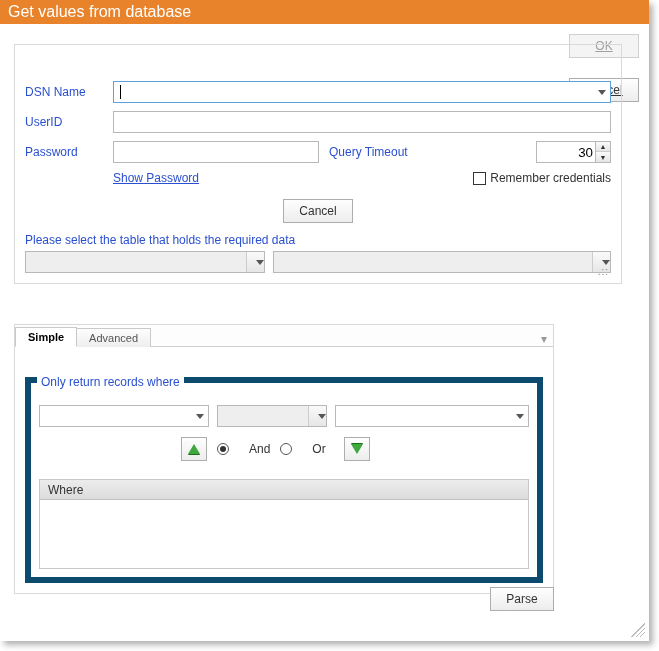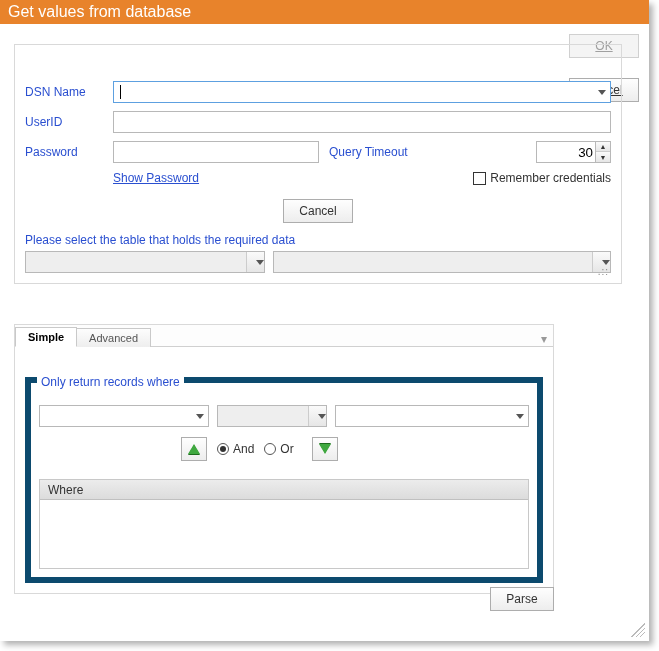--- a/index.html
+++ b/index.html
@@ -190,21 +190,21 @@
     background:linear-gradient(#fefefe,#ededed);
     display:flex; align-items:center; justify-content:center; cursor:pointer;
   }
   .arrow-up, .arrow-down {
     width:0; height:0;
     border-left:6px solid transparent;
     border-right:6px solid transparent;
   }
   .arrow-up { border-bottom:10px solid #3fa83f; filter:drop-shadow(0 1px 0 #1d6b1d); }
   .arrow-down { border-top:10px solid #3fa83f; filter:drop-shadow(0 -1px 0 #1d6b1d); }
-  .radio { display:flex; align-items:center; gap:4px; }
+  .radio { display:flex; align-items:center; gap:20px; }
   .radio .circ {
     width:12px; height:12px; border:1px solid #555; border-radius:50%; display:flex;
     align-items:center; justify-content:center; background:#fff;
   }
   .radio .circ .dot { width:6px; height:6px; background:#333; border-radius:50%; }
   .grid {
     margin-top:18px;
     border:1px solid #c8c8c8;
     height:90px;
     background:#fff;

